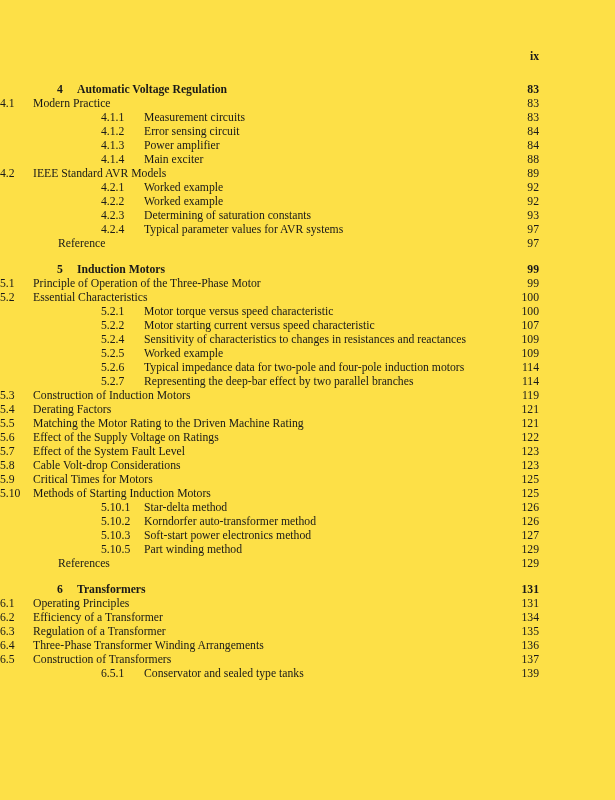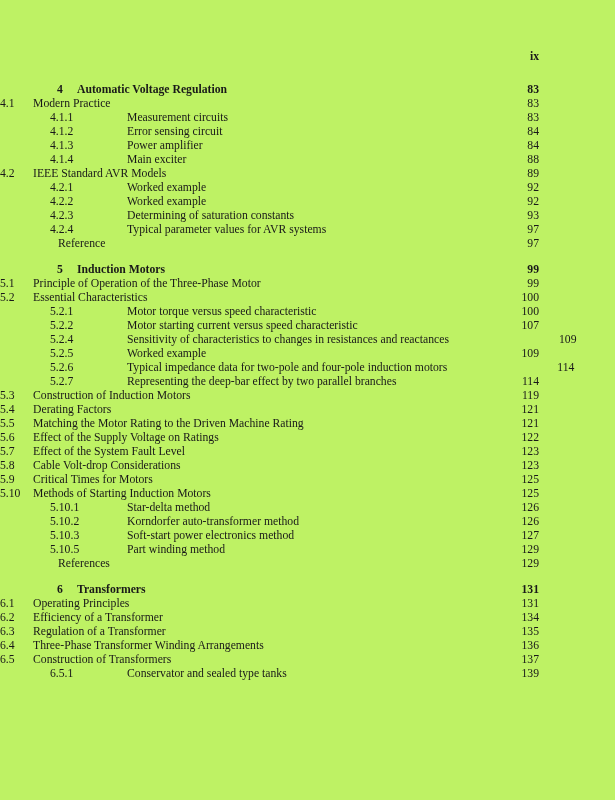--- a/index.html
+++ b/index.html
@@ -11,21 +11,21 @@
       width: 615px;
       height: 800px;
       position: relative;
       font-family: "Liberation Serif", serif;
       color: #191919;
       overflow: hidden;
     }
     .page {
       position: absolute;
       inset: 0;
-      background: #bef264;
+      background: #fde047;
     }
     .folio {
       position: absolute;
       top: 50px;
       left: 0;
       width: 539px;
       text-align: right;
       font-weight: bold;
       font-size: 11.7px;
       line-height: 14px;
@@ -51,21 +51,21 @@
     .row .title { flex: 0 1 auto; }
     .row .fill  { flex: 1 1 auto; min-width: 6px; }
     .row .pg    { flex: 0 0 auto; text-align: right; margin-left: 36px; }
 
     .lvl0 { padding-left: 57px; font-weight: bold; }
     .lvl0 .num { width: 20px; }
 
     .lvl1 { }
     .lvl1 .num { width: 33px; }
 
-    .lvl2 { padding-left: 50px; gap: 34px; }
+    .lvl2 { padding-left: 101px; }
     .lvl2 .num { width: 43px; }
 
     .ref { padding-left: 58px; }
   </style>
 </head>
 <body>
 
 <div class="page">
   <div class="folio">ix</div>
   <main class="toc">

